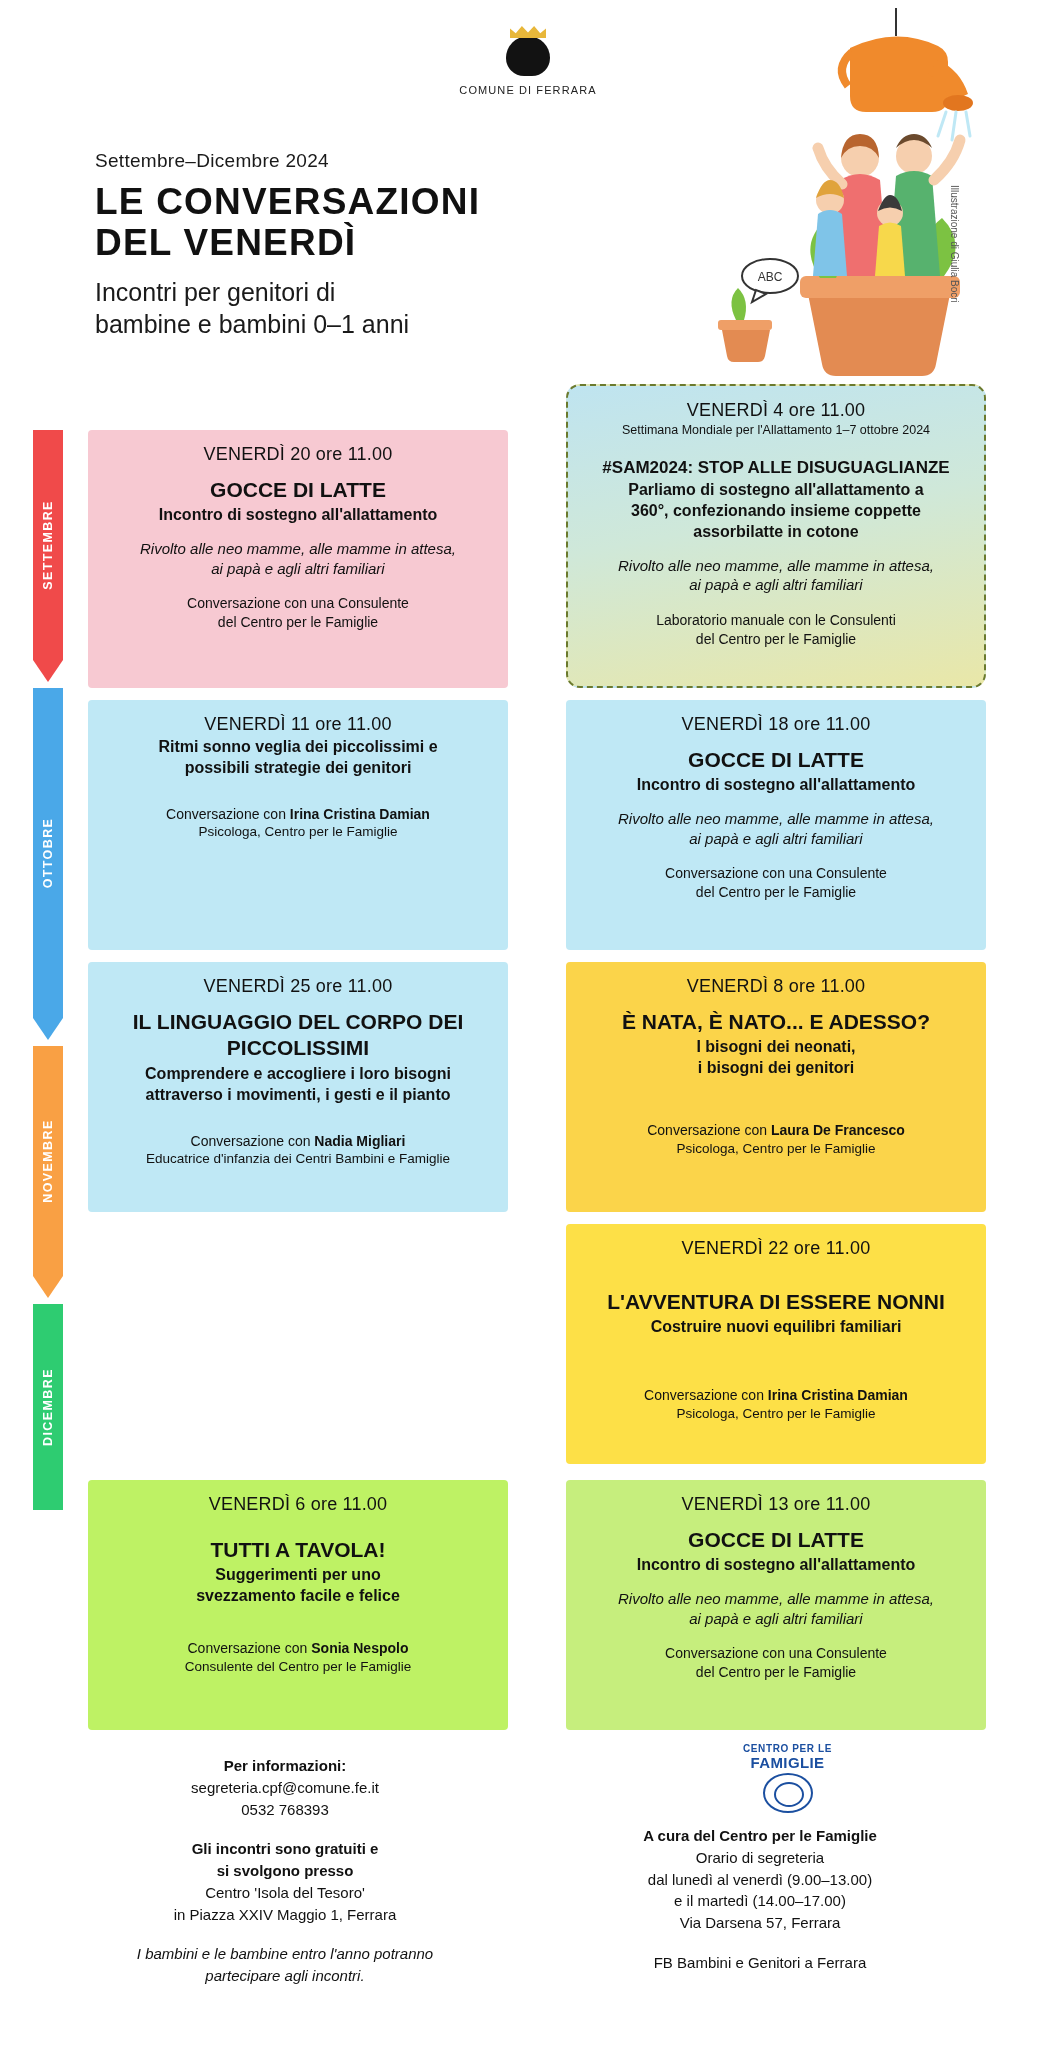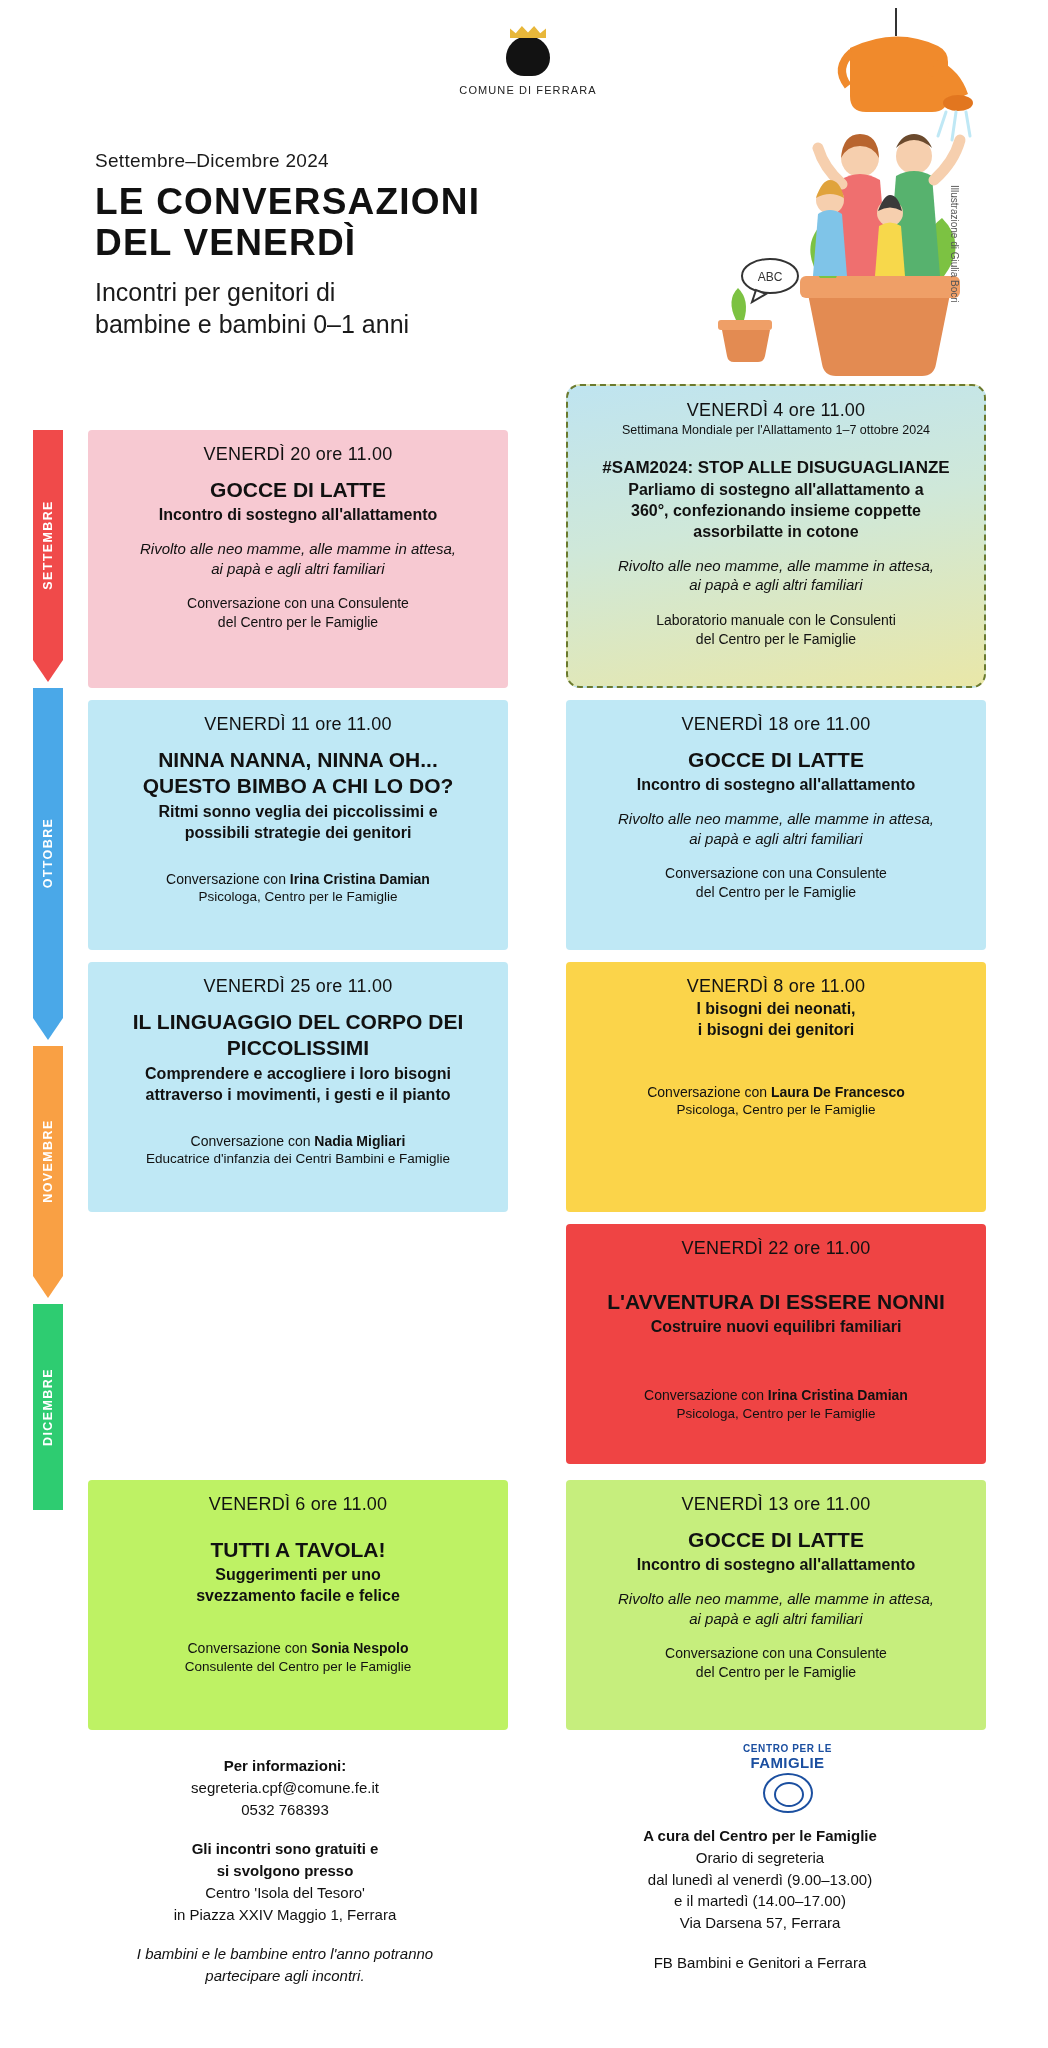--- a/index.html
+++ b/index.html
@@ -366,24 +366,20 @@
       <div>ai papà e agli altri familiari</div>
     </div>
     <div class="c-with">
       <div>Laboratorio manuale con le Consulenti</div>
       <div>del Centro per le Famiglie</div>
     </div>
   </div>
 
   <div class="card" style="left:88px;top:700px;width:420px;height:250px;background:#bfe8f5;">
     <div class="c-when">VENERDÌ 11 ore 11.00</div>
-    <div class="c-title">
-      <div>NINNA NANNA, NINNA OH...</div>
-      <div>QUESTO BIMBO A CHI LO DO?</div>
-    </div>
     <div class="c-desc">
       <div>Ritmi sonno veglia dei piccolissimi e</div>
       <div>possibili strategie dei genitori</div>
     </div>
     <div class="c-with" style="margin-top:26px;">
       <span>Conversazione con </span><b>Irina Cristina Damian</b>
       <div class="c-role">Psicologa, Centro per le Famiglie</div>
     </div>
   </div>
 
@@ -412,32 +408,33 @@
       <div>attraverso i movimenti, i gesti e il pianto</div>
     </div>
     <div class="c-with" style="margin-top:26px;">
       <span>Conversazione con </span><b>Nadia Migliari</b>
       <div class="c-role">Educatrice d'infanzia dei Centri Bambini e Famiglie</div>
     </div>
   </div>
 
   <div class="card" style="left:566px;top:962px;width:420px;height:250px;background:#fbd44a;">
     <div class="c-when">VENERDÌ 8 ore 11.00</div>
+    <div class="c-title">È NATA, È NATO... E ADESSO?</div>
     <div class="c-desc">
       <div>I bisogni dei neonati,</div>
       <div>i bisogni dei genitori</div>
     </div>
     <div class="c-with" style="margin-top:42px;">
       <span>Conversazione con </span><b>Laura De Francesco</b>
       <div class="c-role">Psicologa, Centro per le Famiglie</div>
     </div>
   </div>
 
 
-  <div class="card" style="left:566px;top:1224px;width:420px;height:240px;background:#ef4444;">
+  <div class="card" style="left:566px;top:1224px;width:420px;height:240px;background:#fde047;">
     <div class="c-when">VENERDÌ 22 ore 11.00</div>
     <div class="c-title" style="margin-top:30px;">L'AVVENTURA DI ESSERE NONNI</div>
     <div class="c-desc">Costruire nuovi equilibri familiari</div>
     <div class="c-with" style="margin-top:48px;">
       <span>Conversazione con </span><b>Irina Cristina Damian</b>
       <div class="c-role">Psicologa, Centro per le Famiglie</div>
     </div>
   </div>
 
   <div class="card" style="left:88px;top:1480px;width:420px;height:250px;background:#bef264;">

